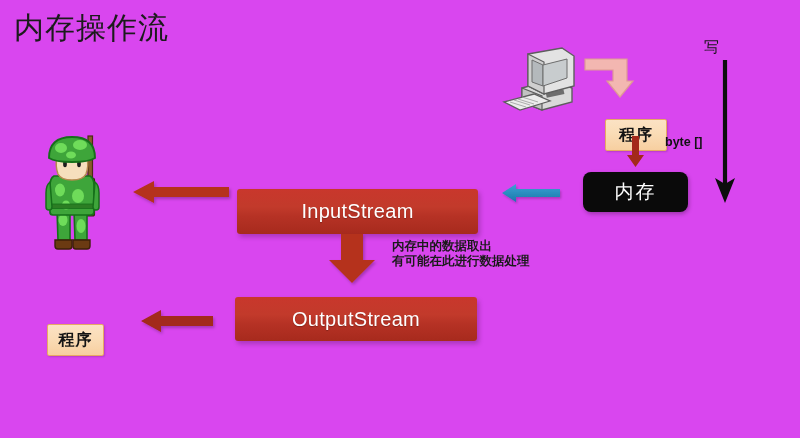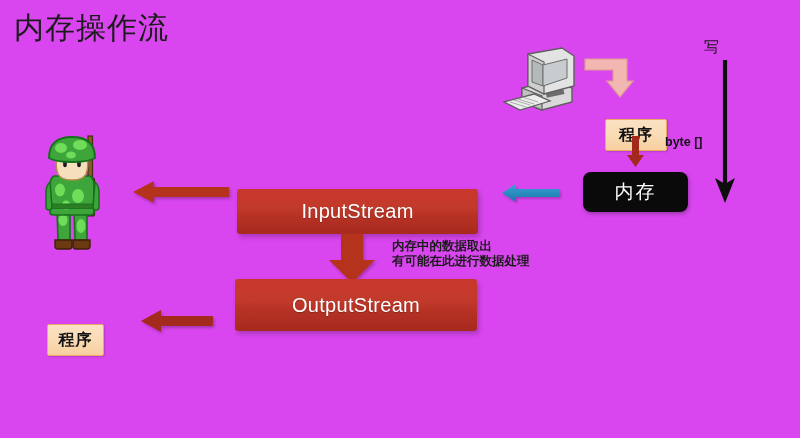--- a/index.html
+++ b/index.html
@@ -45,21 +45,21 @@
     justify-content: center;
   }
   .stream-box .label {
     color: #ffffff;
     font-family: "Liberation Sans", sans-serif;
     font-size: 20px;
     letter-spacing: 0.3px;
     text-shadow: 0 1px 1px rgba(0,0,0,0.25);
   }
   #input-stream  { left: 237px; top: 175px; width: 241px; height: 45px; margin-top: 14px; }
-  #output-stream { left: 235px; top: 279px; width: 242px; height: 52px; }
+  #output-stream { left: 235px; top: 297px; width: 242px; height: 44px; }
 
   
   #memory-box {
     position: absolute;
     left: 583px;
     top: 172px;
     width: 105px;
     height: 40px;
     background: #0a0a0a;
     border-radius: 8px;

